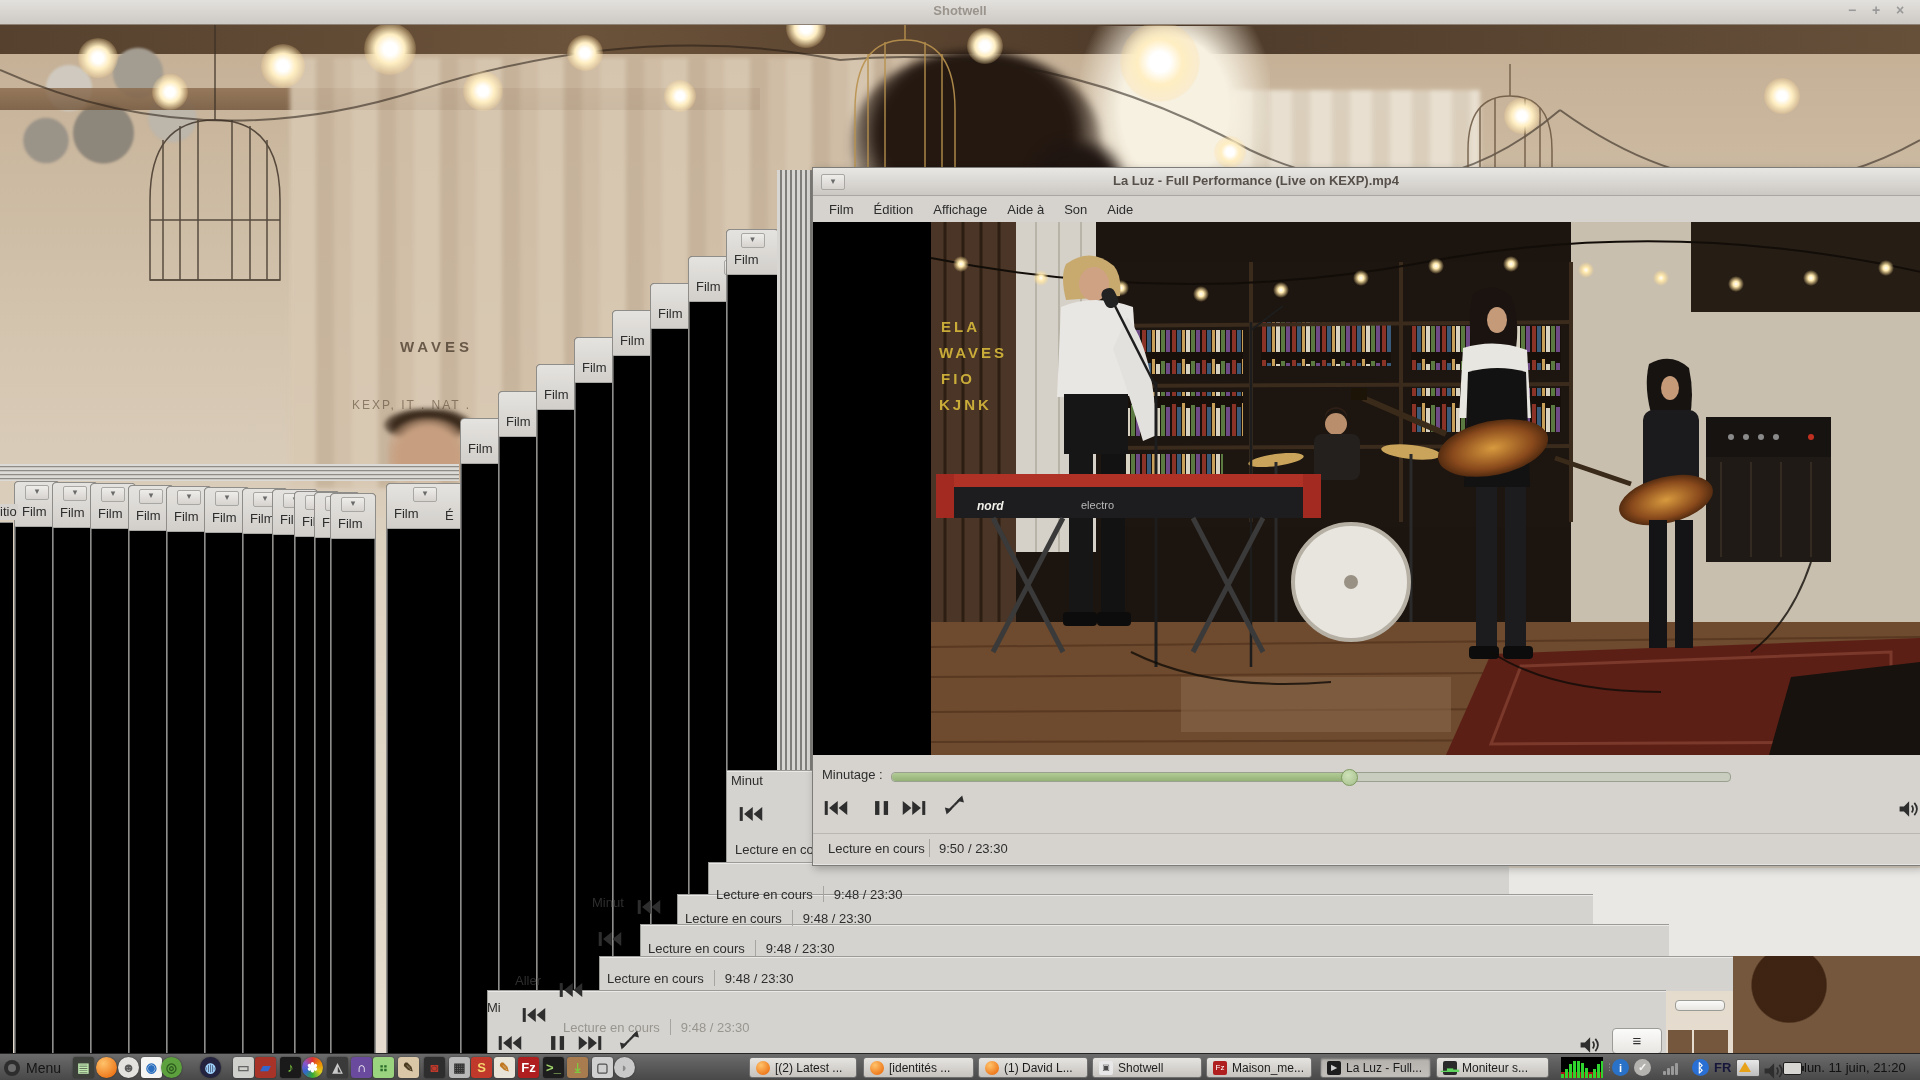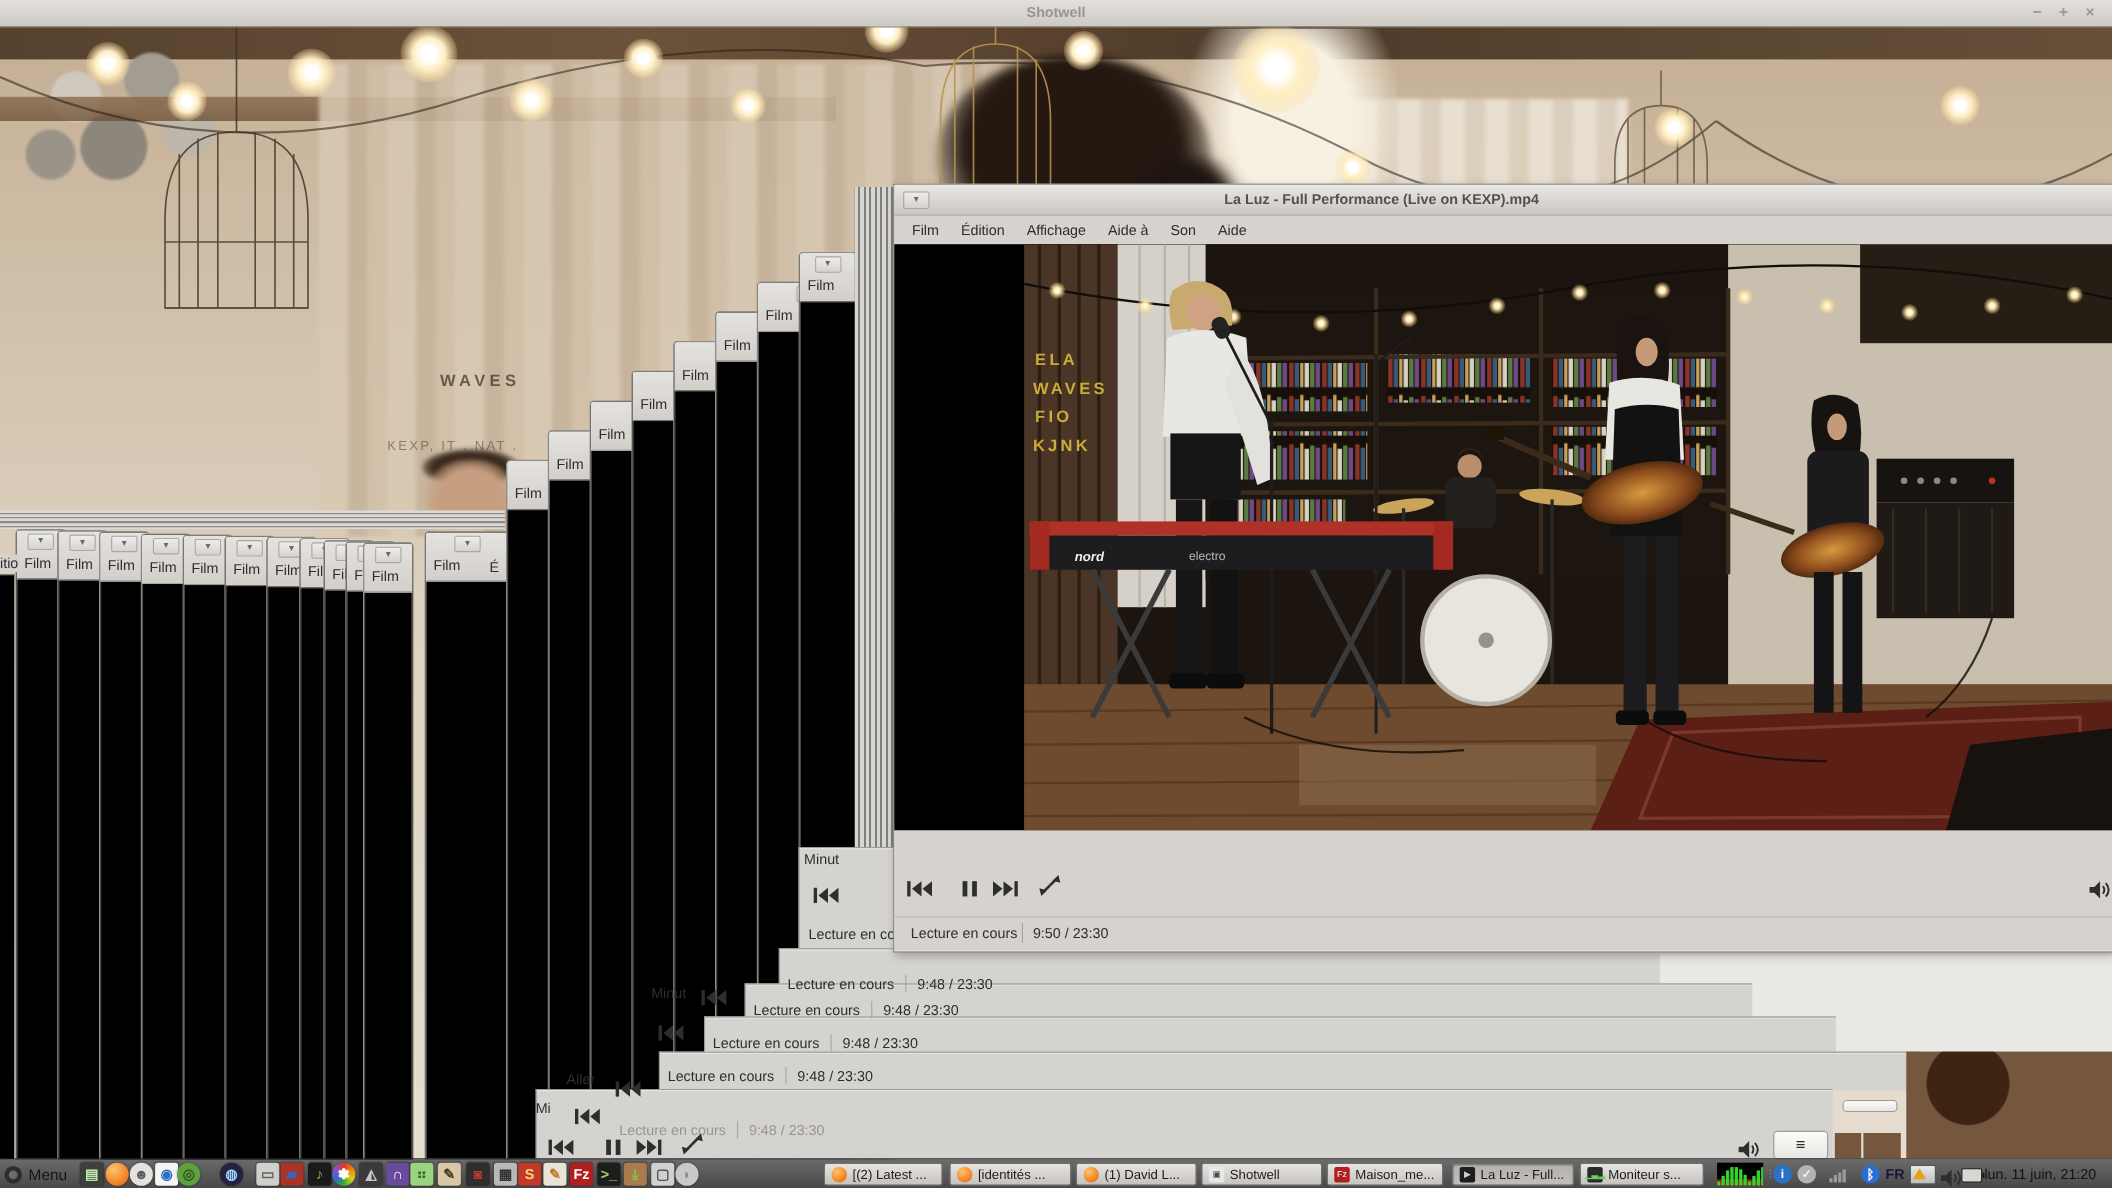--- a/index.html
+++ b/index.html
@@ -656,20 +656,27 @@
         <rect x="744" y="298" width="18" height="128" fill="#141416"></rect>
 
         <g stroke="#100c08" stroke-width="2" fill="none" opacity="0.8">
           <path d="M200,430 q80,40 200,30"></path>
           <path d="M560,430 q60,40 170,40"></path>
           <path d="M880,340 q-20,60 -60,90"></path>
         </g>
       </svg>
     </div>
     <div class="fw-controls">
+      <div class="mrow">
+        <span class="mlabel">Minutage :</span>
+        <div class="track">
+          <div class="fill"></div>
+          <div class="handle"></div>
+        </div>
+      </div>
       <div class="brow">
         <span class="micon" style="left:10px;top:6px;">
             <svg width="26" height="22" viewBox="0 0 30 24" fill="#2e2e2e" stroke="none">
               <rect x="2" y="4" width="3.5" height="16"></rect>
               <polygon points="17,4 7,12 17,20"></polygon>
               <polygon points="28,4 18,12 28,20"></polygon>
             </svg>
           </span>
         <span class="micon" style="left:56px;top:6px;">
             <svg width="26" height="22" viewBox="0 0 30 24" fill="#2e2e2e" stroke="none">

